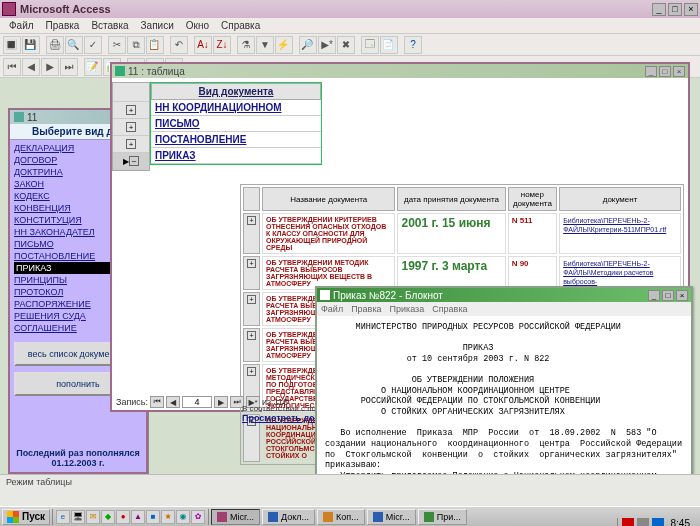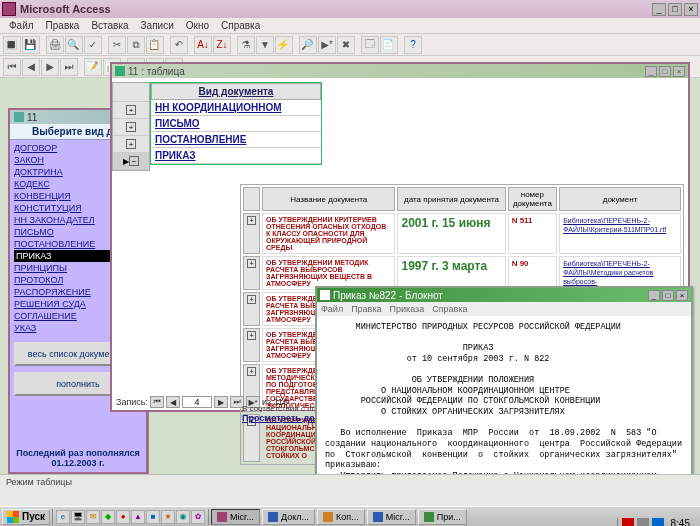--- a/index.html
+++ b/index.html
@@ -153,36 +153,36 @@
   <div class="tbtn">◨</div>
 </div>
 
 <div class="dbwin">
   <div class="dbtitle">
     <div class="dbicon"></div>
     <span>11</span>
   </div>
   <div class="hdr">Выберите вид док</div>
   <div class="list" id="dblist">
+      <a>ДЕКЛАРАЦИЯ</a>
       <a>ДОГОВОР</a>
+      <a>ДОКТРИНА</a>
       <a>ЗАКОН</a>
-      <a>ДОКТРИНА</a>
       <a>КОДЕКС</a>
       <a>КОНВЕНЦИЯ</a>
       <a>КОНСТИТУЦИЯ</a>
       <a>НН ЗАКОНАДАТЕЛ</a>
       <a>ПИСЬМО</a>
       <a>ПОСТАНОВЛЕНИЕ</a>
       <a class="sel">ПРИКАЗ</a>
       <a>ПРИНЦИПЫ</a>
       <a>ПРОТОКОЛ</a>
       <a>РАСПОРЯЖЕНИЕ</a>
       <a>РЕШЕНИЯ СУДА</a>
       <a>СОГЛАШЕНИЕ</a>
-      <a>УКАЗ</a>
     </div>
   <div class="btnbox"><span>весь список документов</span></div>
   <div class="btnbox" style="margin-top:2px;"><span>пополнить</span></div>
   <div class="foot">
     <div>Последний раз пополнялся</div>
     <div>01.12.2003 г.</div>
   </div>
 </div>
 
 <div class="tblwin">

